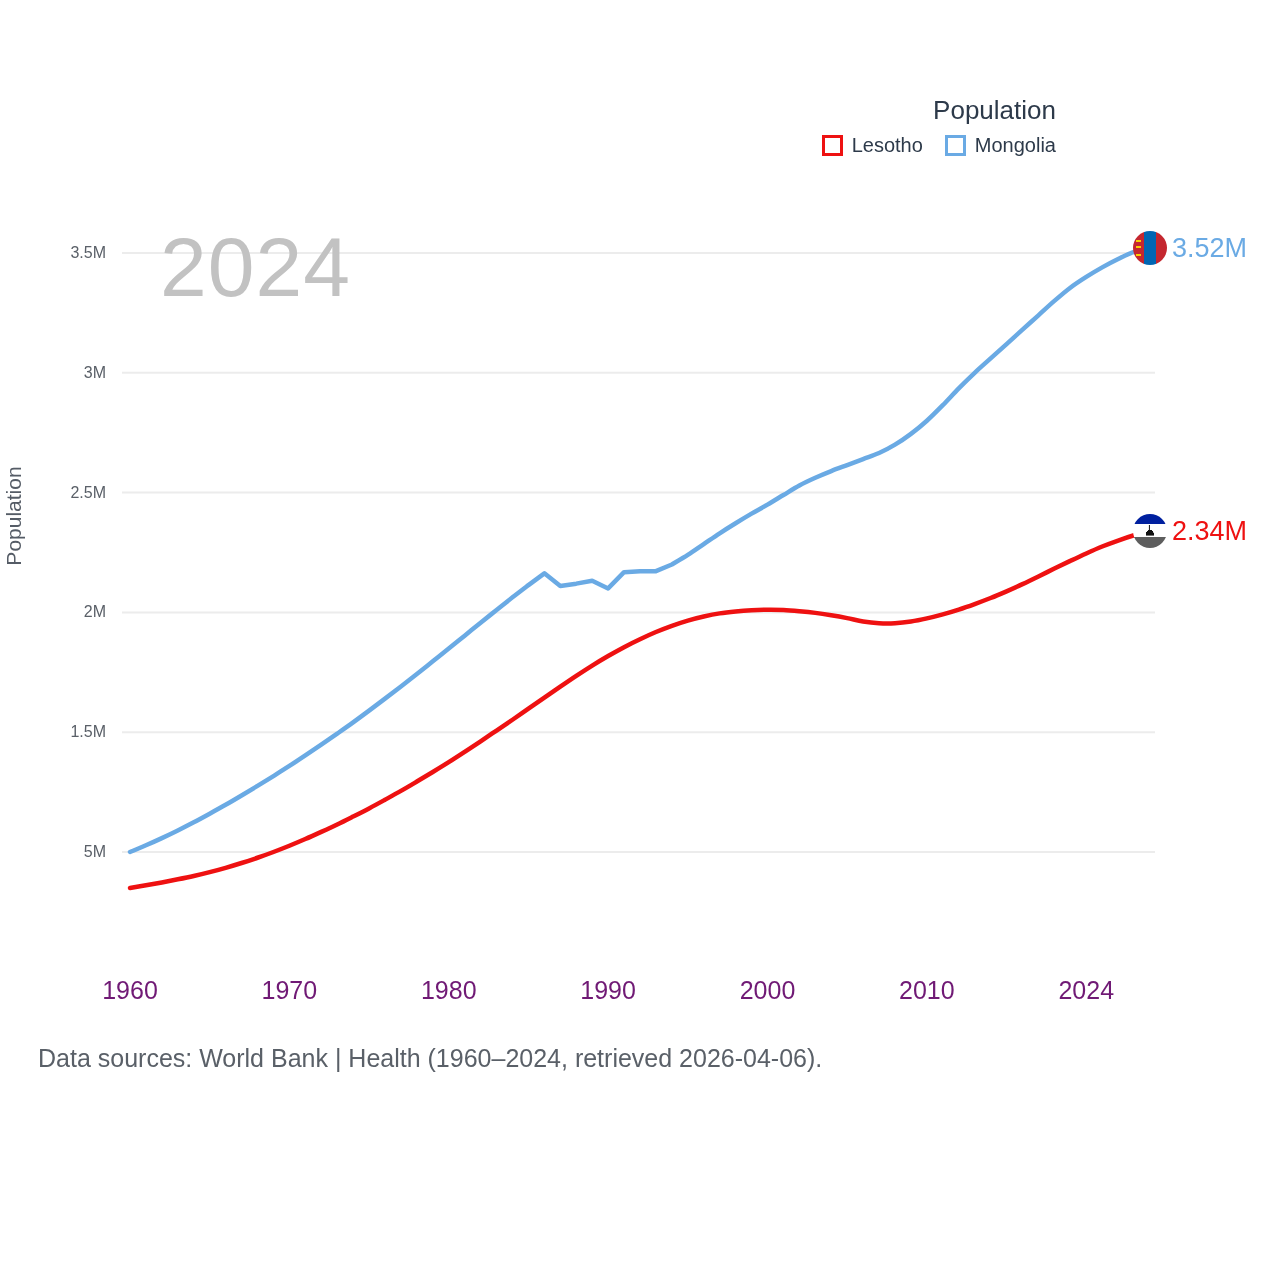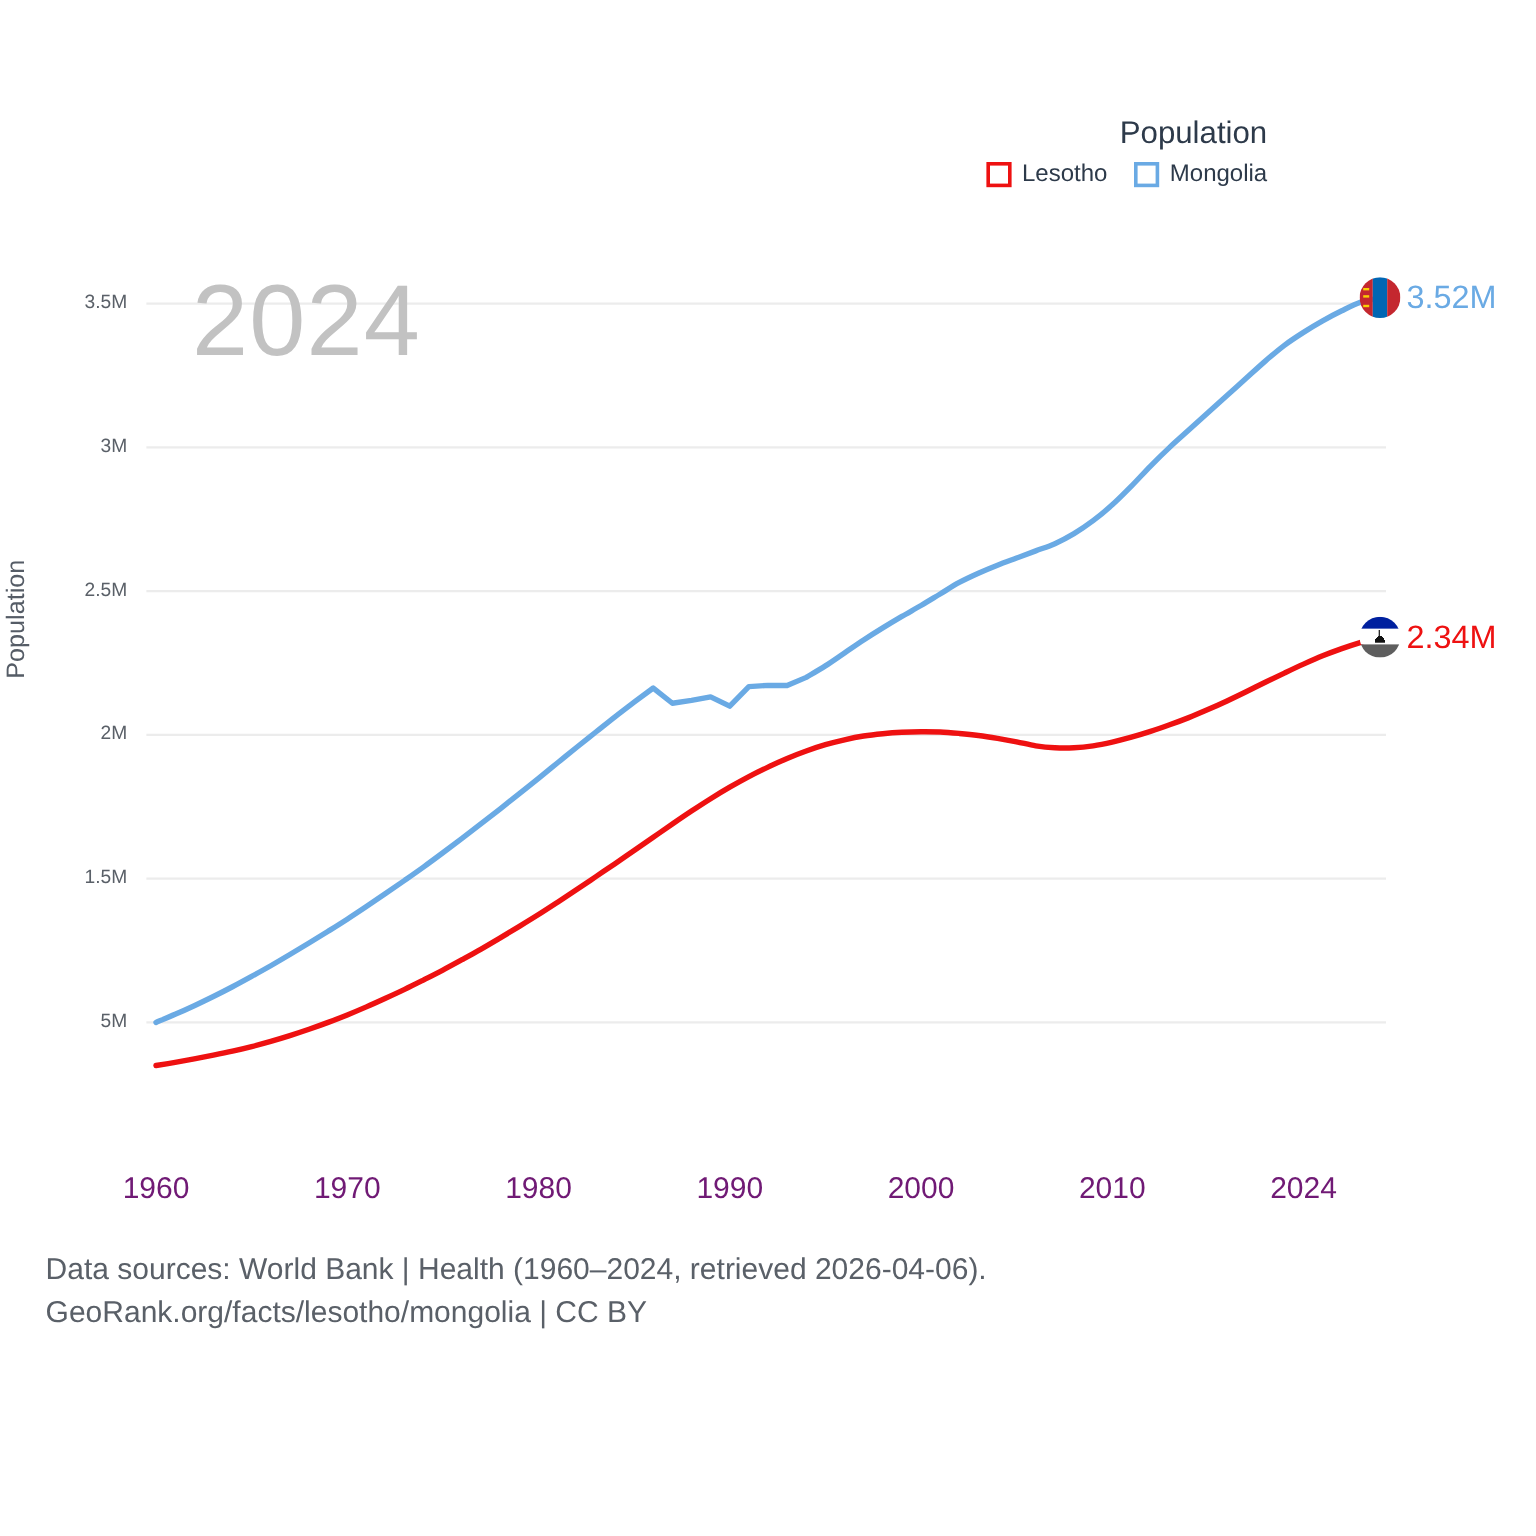--- a/index.html
+++ b/index.html
@@ -267,15 +267,14 @@
       <span class="stripe-top"></span>
       <span class="stripe-mid"></span>
       <span class="stripe-bot"></span>
       <span class="hat"></span>
     </div>
     <div class="end-label" id="endlabel-ls" style="color: rgb(238, 17, 17); left: 1172px; top: 517.936px;">2.34M</div>
   </div>
 
   <div class="footer">
     <div class="footer-line">Data sources: World Bank | Health (1960–2024, retrieved 2026-04-06).</div>
-    <div class="footer-line">GeoRank.org/facts/lesotho/mongolia | CC BY</div>
   </div>
 </div>
 
 </body></html>

